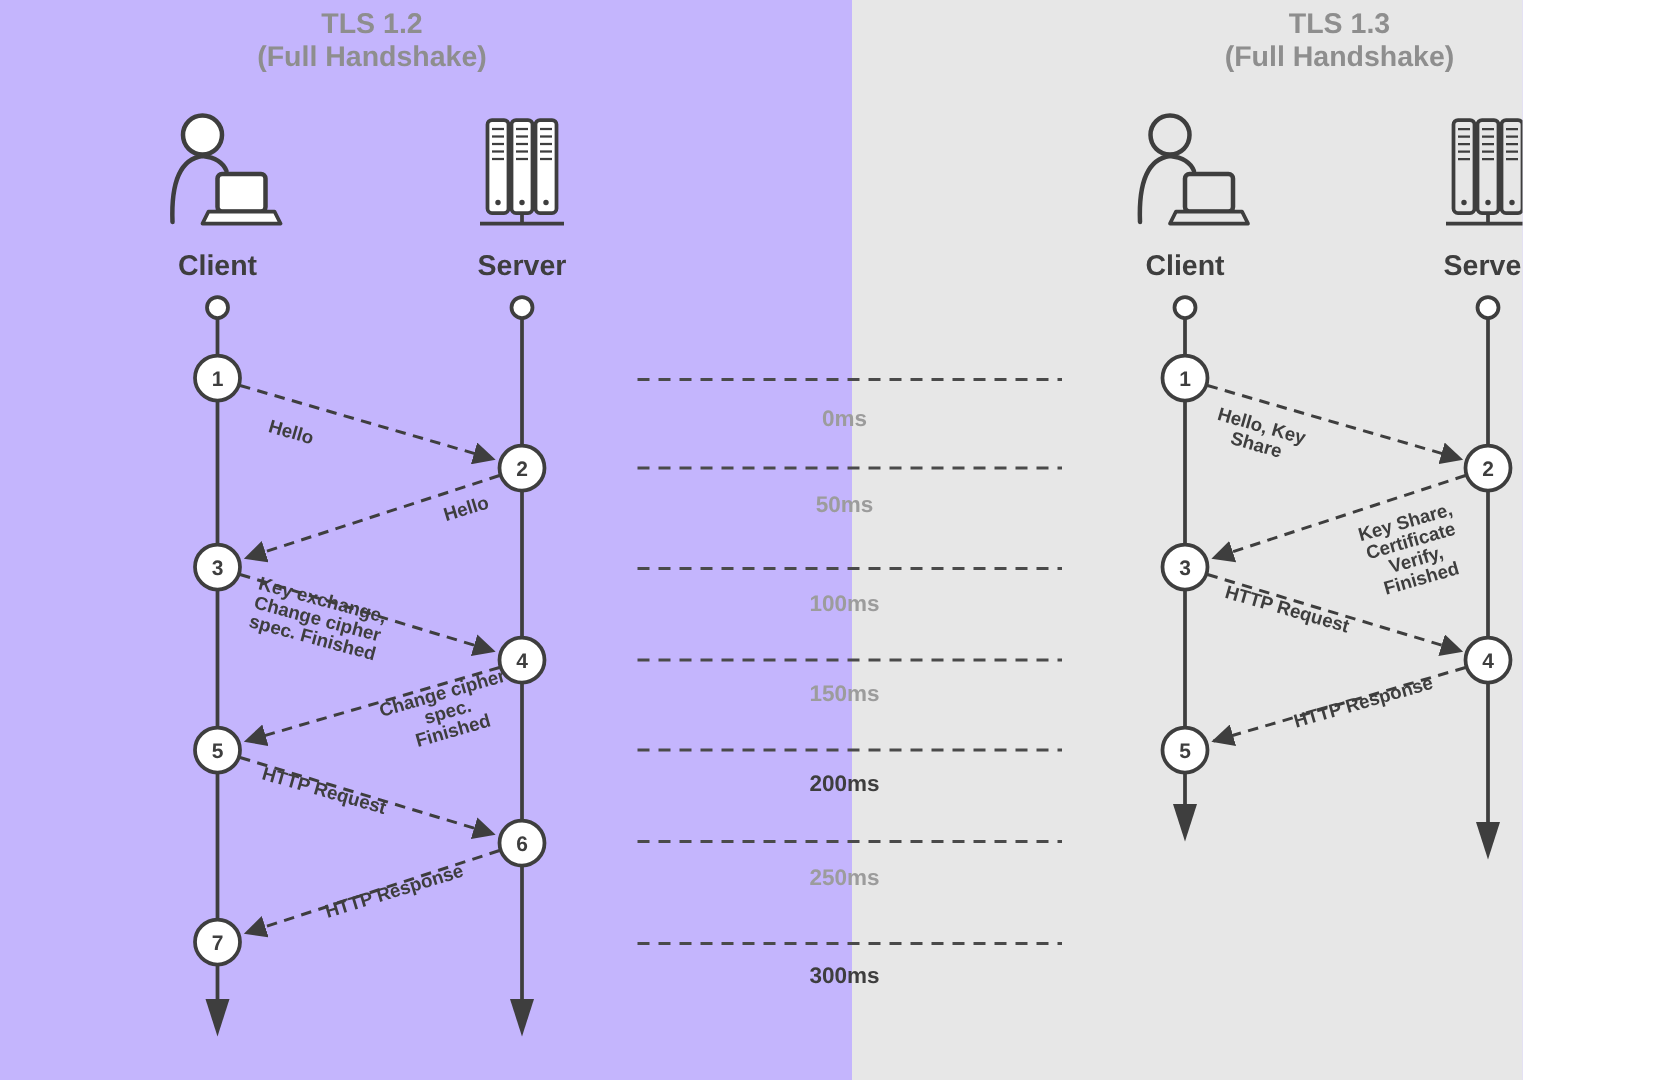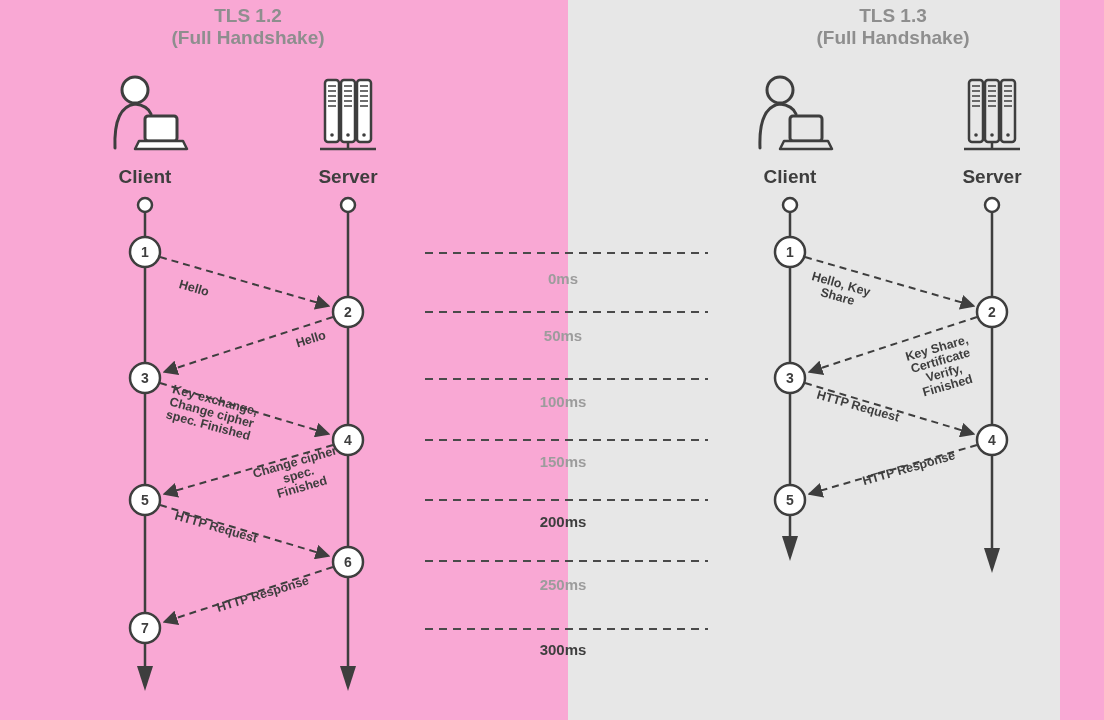--- a/index.html
+++ b/index.html
@@ -1,16 +1,16 @@
 <!DOCTYPE html>
 <html><head>
 <meta charset="utf-8">
 <style>
   html,body{margin:0;padding:0;background:#fff;}
-  .page{position:relative;width:1104px;height:720px;background:#f9a8d4;overflow:hidden;
+  .page{position:relative;width:1015px;height:720px;background:#c4b5fd;overflow:hidden;
         font-family:"Liberation Sans","DejaVu Sans",sans-serif;}
   svg{position:absolute;left:0;top:0;}
   svg text{font-family:"Liberation Sans","DejaVu Sans",sans-serif;font-weight:bold;}
   .title{font-size:19px;fill:#8e8e8e;text-anchor:middle;}
   .actor{font-size:19px;fill:#3e3e3e;text-anchor:middle;}
   .stepnum{font-size:14px;fill:#3e3e3e;text-anchor:middle;}
   .msg{font-size:12.5px;fill:#3e3e3e;text-anchor:middle;}
   .tl{font-size:15px;fill:#9c9c9c;text-anchor:middle;}
   .tl.dark{fill:#3e3e3e;}
   .life{stroke:#3e3e3e;stroke-width:2.5;fill:none;}

